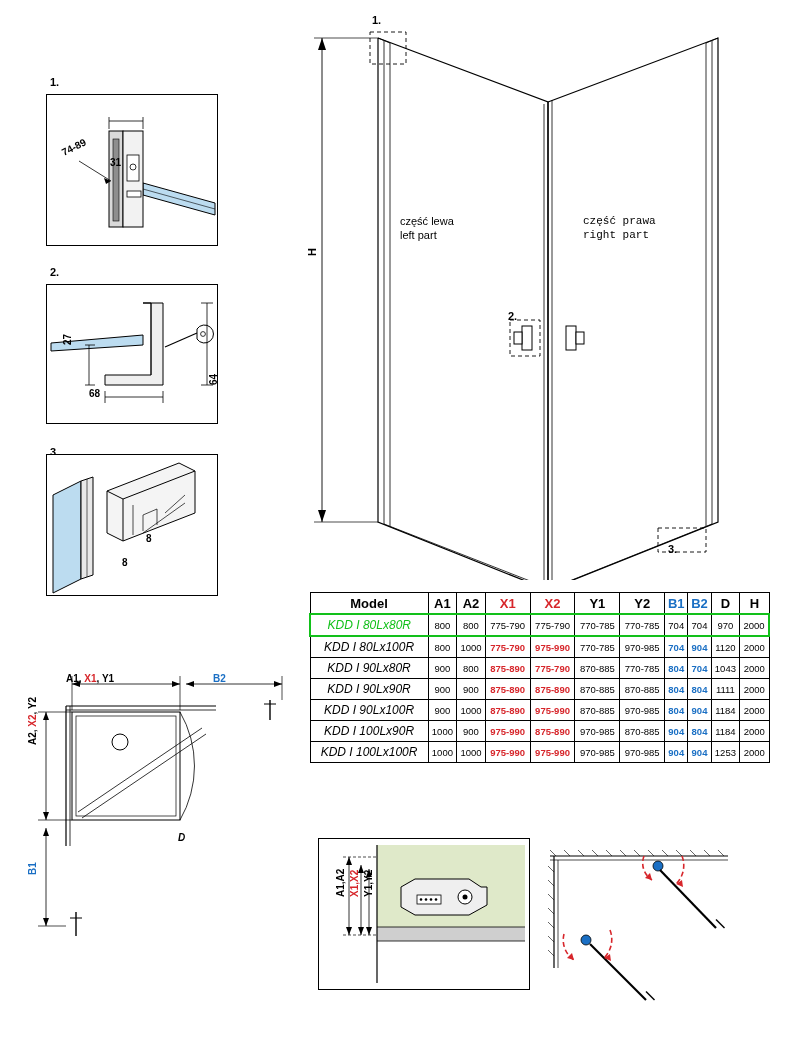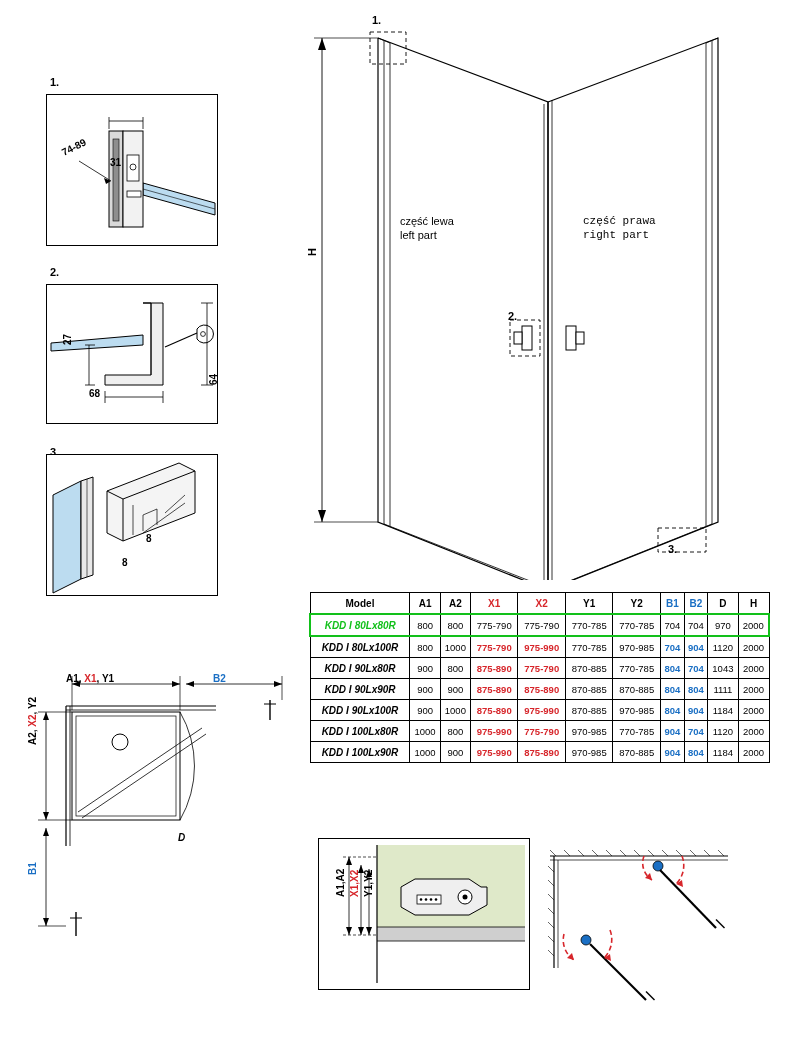--- a/index.html
+++ b/index.html
@@ -12,22 +12,22 @@
   #detail1{left:46px;top:94px;width:172px;height:152px;}
   #detail2{left:46px;top:284px;width:172px;height:140px;}
   #detail3{left:46px;top:454px;width:172px;height:142px;}
   #detail1-num{left:50px;top:76px;}
   #detail2-num{left:50px;top:266px;}
   #detail3-num{left:50px;top:446px;}
 
   
   #spec-table{left:309px;top:592px;width:461px;border-collapse:collapse;font-size:9.5px;}
   #spec-table td,#spec-table th{border:1px solid #000;text-align:center;padding:2px 1px;height:16px;}
-  #spec-table thead th{font-weight:bold;font-size:10px;}
-  #spec-table tbody td:first-child{font-weight:bold;font-style:italic;text-align:center;font-size:10px;}
+  #spec-table thead th{font-weight:bold;font-size:13px;}
+  #spec-table tbody td:first-child{font-weight:normal;font-style:italic;text-align:center;font-size:12px;}
   #spec-table tbody tr.hl td{border-top:2px solid #12c01a;border-bottom:2px solid #12c01a;}
   #spec-table tbody tr.hl td:first-child{border-left:2px solid #12c01a;color:#12c01a;}
   #spec-table tbody tr.hl td:last-child{border-right:2px solid #12c01a;}
   .xcol{color:#d7262b;font-weight:bold;}
   .bcol{color:#1a6fc4;font-weight:bold;}
 
   
   .part-lbl{font-size:11px;text-align:left;line-height:14px;}
   #left-part{left:400px;top:214px;width:110px;}
   #right-part{left:583px;top:214px;width:110px;font-family:Liberation Mono, monospace;}
@@ -267,43 +267,43 @@
         <td class="xcol">875-890</td>
         <td class="xcol">975-990</td>
         <td>870-885</td>
         <td>970-985</td>
         <td class="bcol">804</td>
         <td class="bcol">904</td>
         <td>1184</td>
         <td>2000</td>
       </tr>
       <tr>
-        <td>KDD I 100Lx80R</td>
-        <td>1000</td>
-        <td>800</td>
-        <td class="xcol">975-990</td>
-        <td class="xcol">775-790</td>
-        <td>970-985</td>
-        <td>770-785</td>
-        <td class="bcol">904</td>
-        <td class="bcol">704</td>
-        <td>1120</td>
-        <td>2000</td>
-      </tr>
-      <tr>
         <td>KDD I 100Lx90R</td>
         <td>1000</td>
         <td>900</td>
         <td class="xcol">975-990</td>
         <td class="xcol">875-890</td>
         <td>970-985</td>
         <td>870-885</td>
         <td class="bcol">904</td>
         <td class="bcol">804</td>
         <td>1184</td>
+        <td>2000</td>
+      </tr>
+      <tr>
+        <td>KDD I 100Lx100R</td>
+        <td>1000</td>
+        <td>1000</td>
+        <td class="xcol">975-990</td>
+        <td class="xcol">975-990</td>
+        <td>970-985</td>
+        <td>970-985</td>
+        <td class="bcol">904</td>
+        <td class="bcol">904</td>
+        <td>1253</td>
         <td>2000</td>
       </tr>
     </tbody>
 </table>
 
 <div class="abs" style="left:20px;top:660px;width:270px;height:290px;">
   <svg width="270" height="290" viewBox="0 0 270 290">
 
     <line x1="46" y1="46" x2="196" y2="46" stroke="#000" stroke-width="1.2"></line>
     <line x1="46" y1="50" x2="196" y2="50" stroke="#000" stroke-width="0.8"></line>

